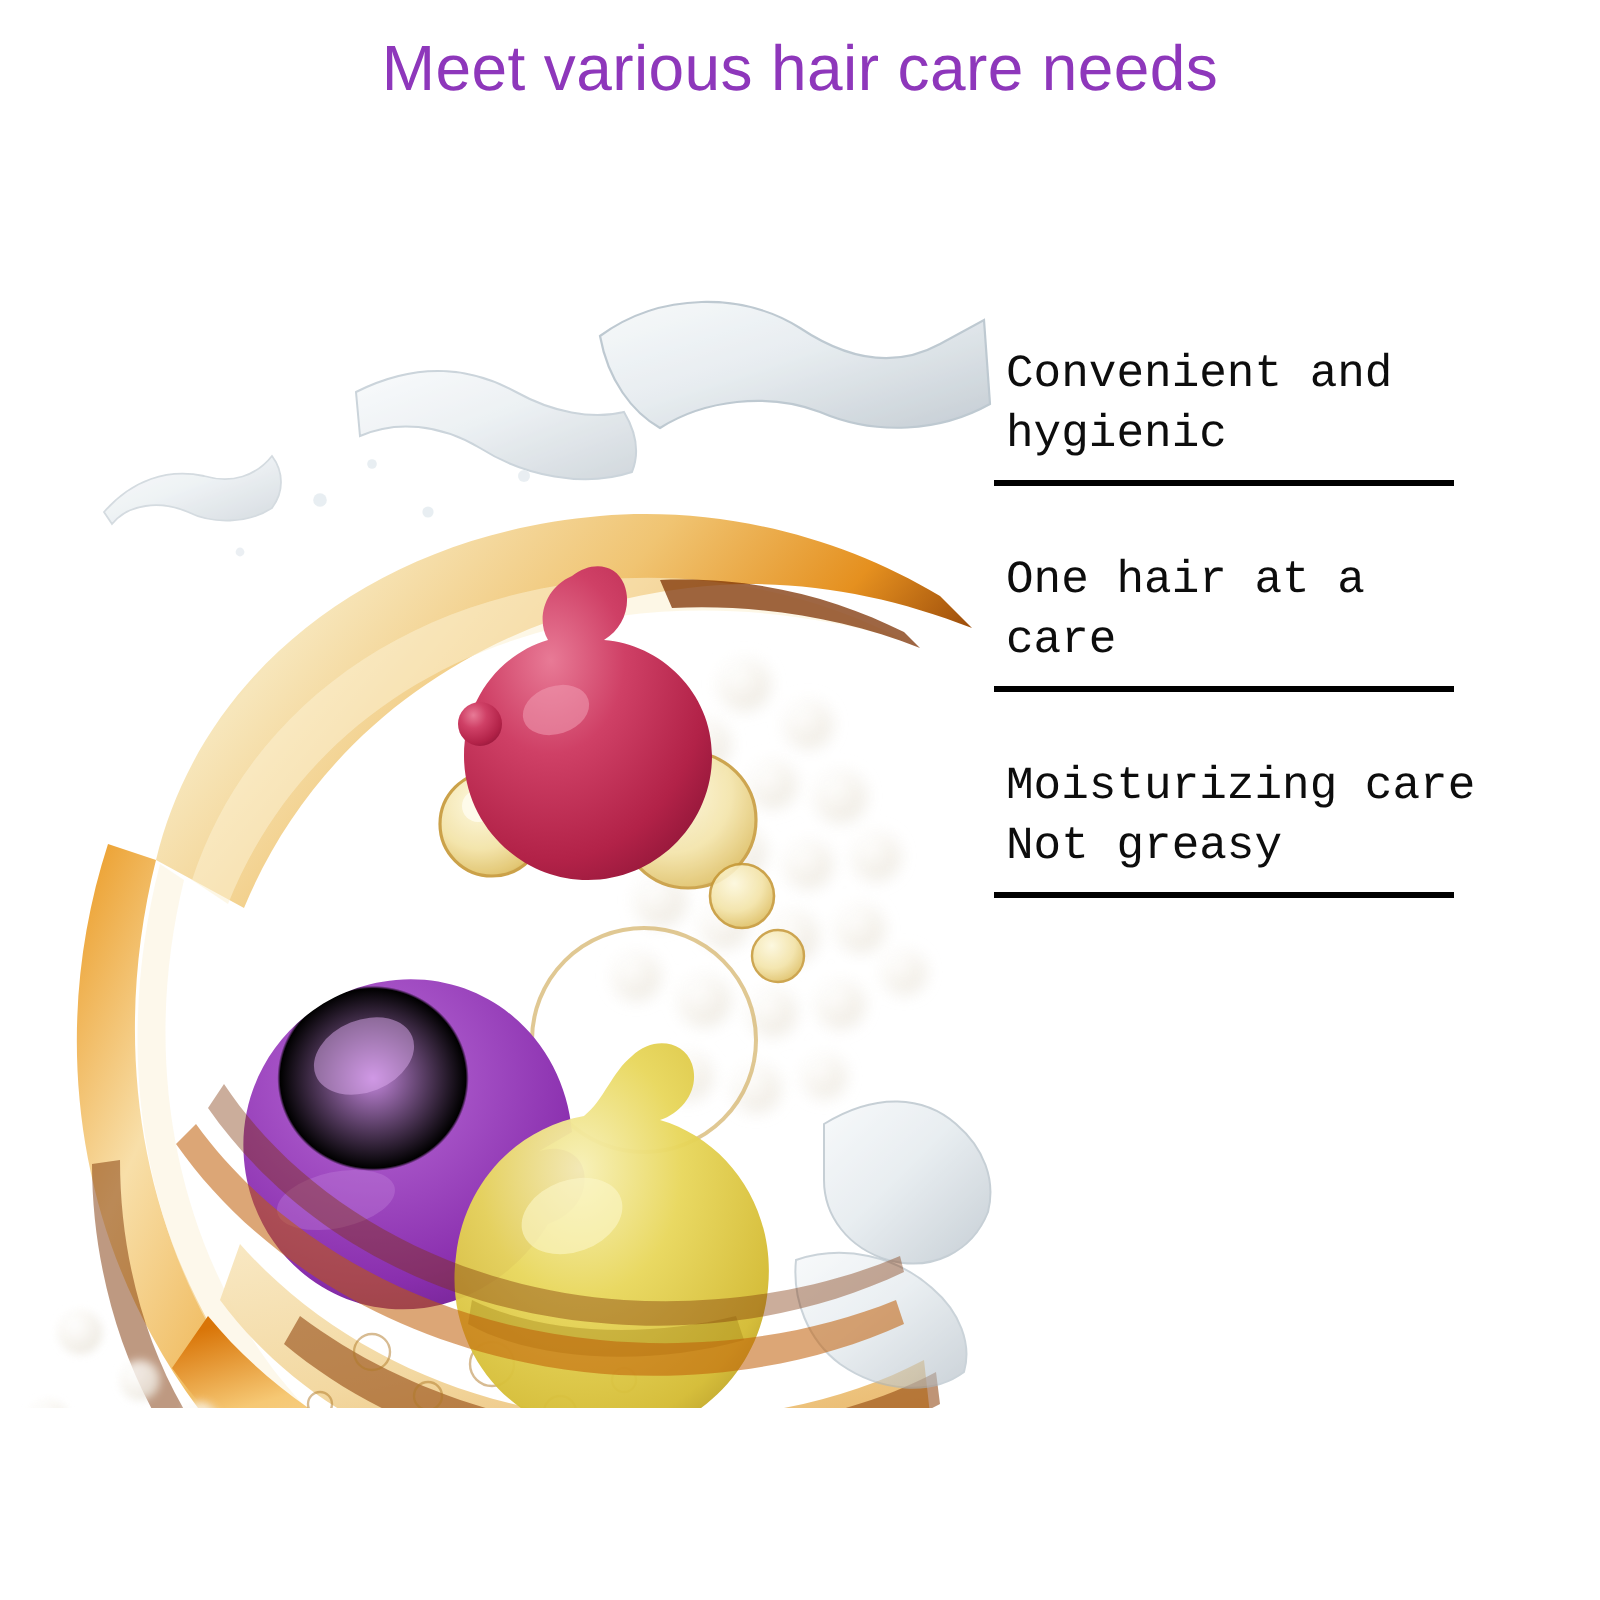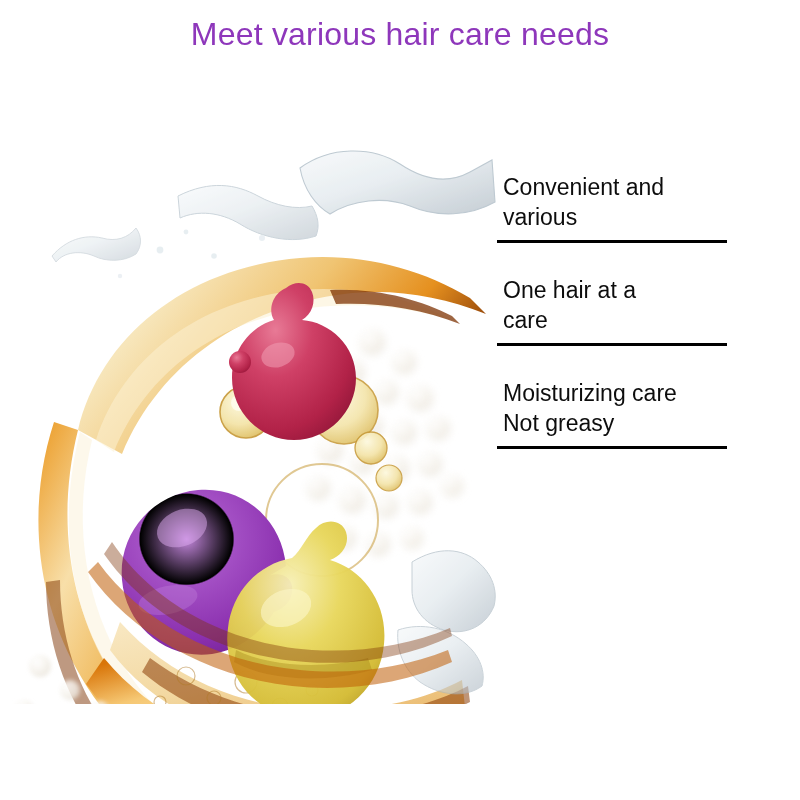--- a/index.html
+++ b/index.html
@@ -71,21 +71,21 @@
   .badge-line.condensed{
     transform:scaleX(.79);
     transform-origin:left center;
     letter-spacing:0px;
   }
   .desc{
     padding:6px 0 0 6px;
     color:#0d0d0d;
     font-size:23px;
     line-height:30px;
-    font-family:Liberation Sans, sans-serif;
+    font-family:Liberation Mono, monospace;
   }
   .desc span{display:block;white-space:nowrap;}
   .rule{
     width:230px;height:3px;background:#000;margin-top:8px;margin-left:0px;
   }
   .gap{height:26px;}
 </style>
 </head>
 <body>
 
@@ -322,21 +322,21 @@
           <circle cx="100" cy="600" r="9"></circle>
       </g>
     </svg>
   </div>
 
   <div class="features">
 
     <div class="feature">
       <div class="desc">
         <span>Convenient and</span>
-        <span>various</span>
+        <span>hygienic</span>
       </div>
       <div class="rule"></div>
     </div>
 
     <div class="gap"></div>
 
     <div class="feature">
       <div class="desc">
         <span>One hair at a</span>
         <span>care</span>

